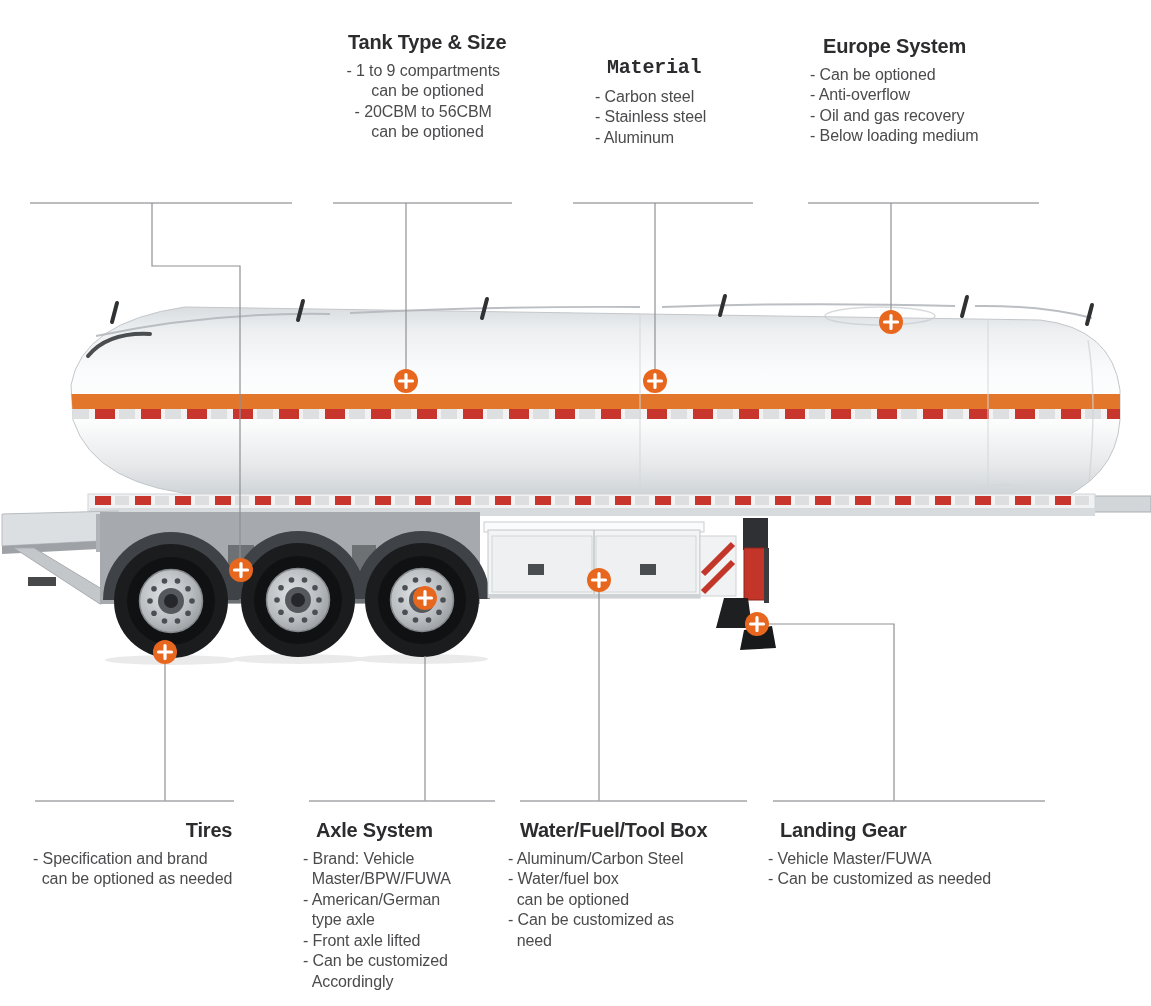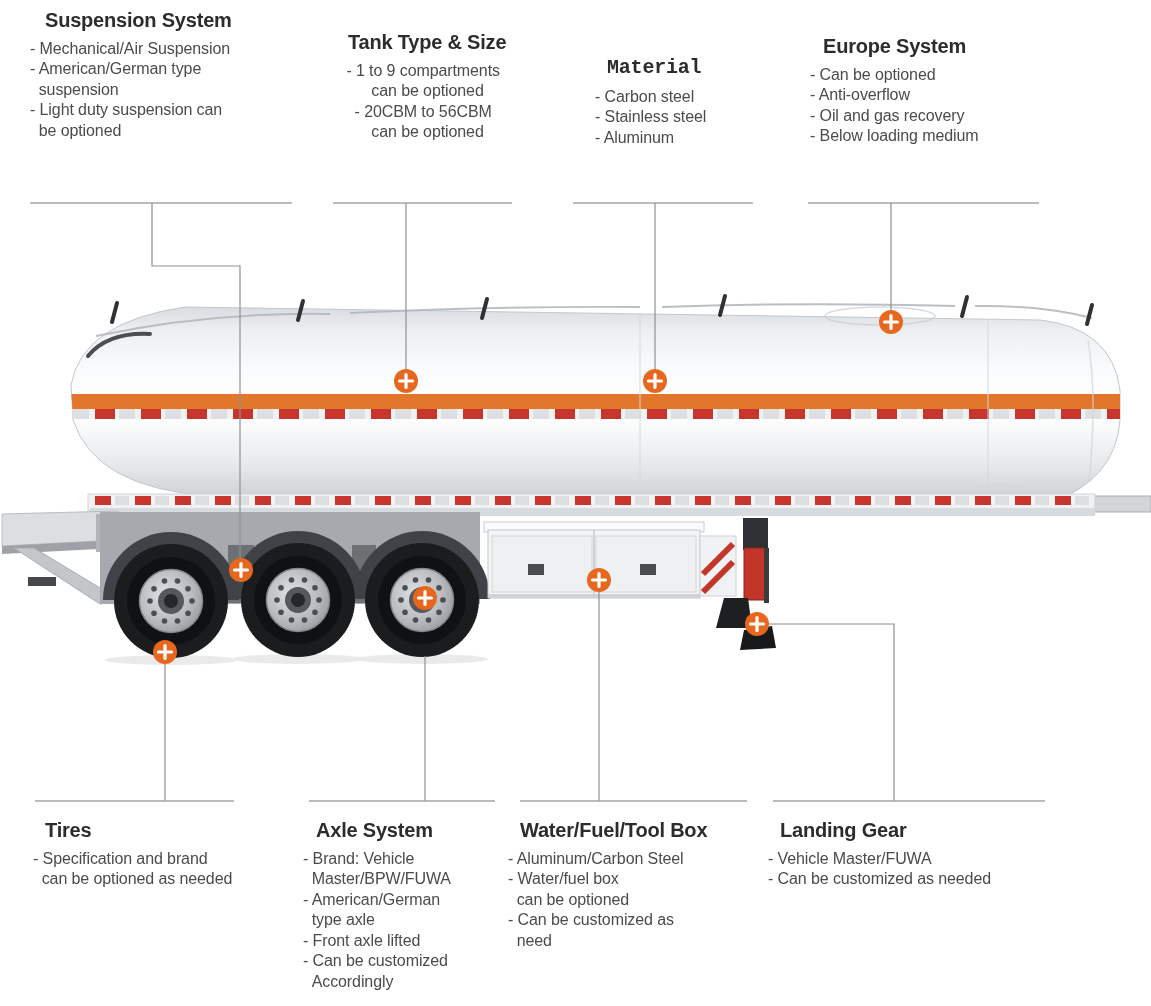--- a/index.html
+++ b/index.html
@@ -7,21 +7,21 @@
        font-family:"Liberation Sans","DejaVu Sans",sans-serif;}
   #stage{position:absolute;left:0;top:0;width:1151px;height:1006px;}
   svg{position:absolute;left:0;top:0;}
   .callout{position:absolute;color:#4b4b4d;font-size:16px;line-height:20.5px;letter-spacing:-0.1px;}
   .callout .title{font-size:20px;font-weight:700;color:#2c2c2e;margin:0 0 8px 0;letter-spacing:-0.2px;}
   .callout .ln{white-space:pre;}
   .co-suspension{left:30px;top:10px;}  .co-suspension .title{padding-left:15px;}
   .co-tank{left:340px;top:32px;text-align:center;}       .co-tank .title{padding-left:8px;}
   .co-material{left:595px;top:58px;}   .co-material .title{padding-left:12px;font-family:Liberation Mono, monospace;}
   .co-europe{left:810px;top:36px;}     .co-europe .title{padding-left:13px;}
-  .co-tires{left:33px;top:820px;}      .co-tires .title{padding-left:12px;}
+  .co-tires{left:33px;top:820px;}      .co-tires .title{padding-left:12px;text-align:right;}
   .co-axle{left:303px;top:820px;}      .co-axle .title{padding-left:13px;}
   .co-waterbox{left:508px;top:820px;}  .co-waterbox .title{padding-left:12px;}
   .co-landing{left:768px;top:820px;}   .co-landing .title{padding-left:12px;}
   .conn{stroke:#8f9093;stroke-width:1.2;fill:none;}
   .uline{stroke:#a6a6a8;stroke-width:1.6;fill:none;}
   .marker-circle{fill:#E8671F;}
   .marker-plus{stroke:#ffffff;stroke-width:3.2;stroke-linecap:round;fill:none;}
 </style>
 </head>
 <body>
@@ -220,28 +220,20 @@
       <circle class="marker-circle" r="12"></circle>
           <path class="marker-plus" d="M-6.5,0 H6.5 M0,-6.5 V6.5"></path>
     </g>
     <g transform="translate(757,624)">
       <circle class="marker-circle" r="12"></circle>
           <path class="marker-plus" d="M-6.5,0 H6.5 M0,-6.5 V6.5"></path>
     </g>
   </g>
 </svg>
 
-<div class="callout co-suspension">
-  <div class="title">Suspension System</div>
-  <div class="ln">- Mechanical/Air Suspension</div>
-  <div class="ln">- American/German type</div>
-  <div class="ln">&nbsp;&nbsp;suspension</div>
-  <div class="ln">- Light duty suspension can</div>
-  <div class="ln">&nbsp;&nbsp;be optioned</div>
-</div>
 
 <div class="callout co-tank">
   <div class="title">Tank Type &amp; Size</div>
   <div class="ln">- 1 to 9 compartments</div>
   <div class="ln">&nbsp;&nbsp;can be optioned</div>
   <div class="ln">- 20CBM to 56CBM</div>
   <div class="ln">&nbsp;&nbsp;can be optioned</div>
 </div>
 
 <div class="callout co-material">

